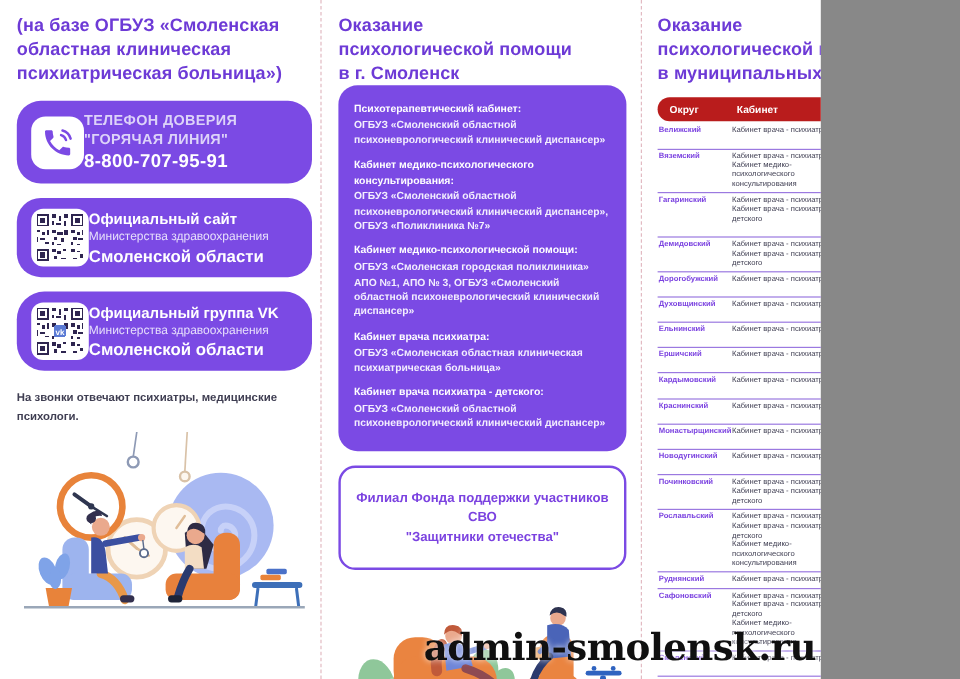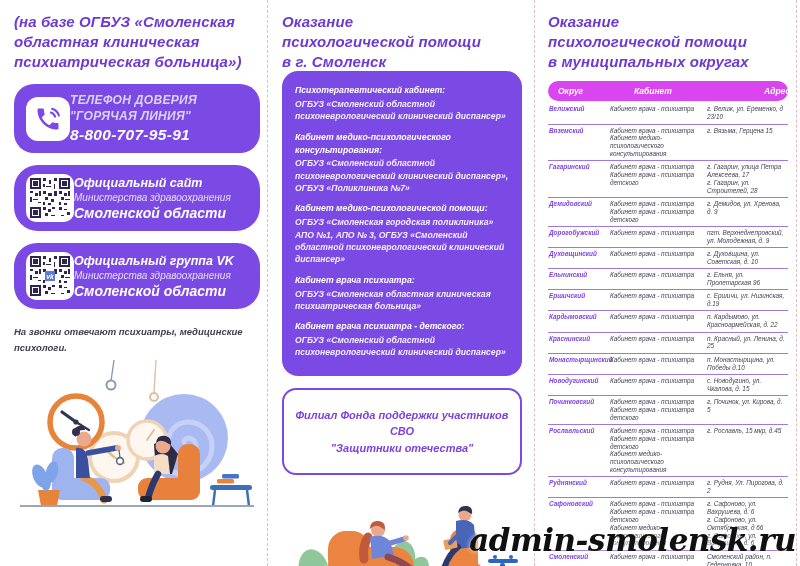--- a/index.html
+++ b/index.html
@@ -1,19 +1,19 @@
 <!DOCTYPE html>
 <html><head>
 <meta charset="utf-8">
 <style>
   * { margin:0; padding:0; box-sizing:border-box; }
   html,body { background:#888; }
   #page {
-    position:relative; width:800px; height:566px; background:#fff;
-    overflow:hidden; font-family:"Liberation Sans", sans-serif;font-style:italic;
+    position:relative; width:684px; height:566px; background:#fff;
+    overflow:hidden; font-family:"Liberation Sans", sans-serif;
   }
   .foldline { position:absolute; top:0; bottom:0; width:0; border-left:1px dashed #e2bac2; }
   .fold-1 { left:267px; } .fold-2 { left:534px; } .edge-r { left:796px; }
 
   .col { position:absolute; top:12px; }
   #col-left   { left:14px;  width:246px; }
   #col-middle { left:282px; width:240px; }
   #col-right  { left:548px; width:240px; }
 
   .col-title { color:#6d3ad6; font-weight:bold; font-size:15px; line-height:1.32; white-space:pre-line; letter-spacing:.1px; }
@@ -33,22 +33,22 @@
 
   
   .svc-card { background:#7b4ae4; border-radius:16px; padding:13px 13px 9px; }
   .svc { margin-bottom:8px; }
   .svc-label { color:#fff; font-size:8.7px; font-weight:bold; line-height:1.45; margin-bottom:1px; }
   .svc-value { color:#f3eefe; font-size:8.6px; font-weight:bold; line-height:1.45; }
   .svo-box { margin-top:12px; border:2px solid #7b4ae4; border-radius:14px; padding:17px 6px; text-align:center;
              color:#7b42e0; font-weight:bold; font-size:11px; line-height:1.5; white-space:pre-line; }
 
   
-  .thead { margin-top:10px; background:#d946ef; border-radius:13px; padding:5px 10px;
-           display:grid; grid-template-columns:56px 92px 1fr; column-gap:20px;
+  .thead { margin-top:10px; background:#b91c1c; border-radius:13px; padding:5px 10px;
+           display:grid; grid-template-columns:56px 92px 1fr; column-gap:0;
            color:#fff; font-weight:bold; font-size:8.5px; }
   .thead .h3 { padding-left:18px; }
   .tbody { margin-top:2px; }
   .trow { display:grid; grid-template-columns:56px 92px 1fr; column-gap:5px;
           padding:2px 1px 2.5px; border-bottom:1px solid #9b79e0;
           font-size:6.4px; line-height:1.22; }
   .tc-district { color:#7b42e0; font-weight:bold; }
   .tc-cab, .tc-addr { color:#3f3e52; font-weight:500; }
 
   .watermark { position:absolute; right:4px; bottom:8px; z-index:50;
@@ -74,21 +74,21 @@
           <path fill="none" stroke="#7b4ae4" stroke-width="1.8" stroke-linecap="round" d="M15.5 3.2c2.8.8 5 3 5.8 5.8"></path>
         </svg>
       </div>
       <div>
         <div class="hot-l1">ТЕЛЕФОН ДОВЕРИЯ</div>
         <div class="hot-l2">"ГОРЯЧАЯ ЛИНИЯ"</div>
         <div class="hot-num">8-800-707-95-91</div>
       </div>
     </div>
 
-    <div class="pcard" style="margin-top:12px;border-radius:24px;">
+    <div class="pcard" style="margin-top:12px;">
       <div class="qr-box">
         <svg width="42" height="42" viewBox="0 0 29 29" shape-rendering="crispEdges">
           <g fill="#2e2550">
             <path d="M1 1h7v7H1z M21 1h7v7h-7z M1 21h7v7H1z"></path>
             <path fill="#fff" d="M2 2h5v5H2z M22 2h5v5h-5z M2 22h5v5H2z"></path>
             <path d="M3 3h3v3H3z M23 3h3v3h-3z M3 23h3v3H3z"></path>
             <path d="M10 1h2v2h-2z M14 2h1v3h-1z M17 1h2v2h-2z M10 5h1v2h-1z M12 6h3v1h-3z M17 5h1v3h-1z M1 10h2v1H1z M4 11h2v2H4z M7 10h1v3H7z M1 14h1v3H1z M3 15h3v1H3z M6 17h2v1H6z M10 10h2v2h-2z M13 11h3v2h-3z M17 10h2v3h-2z M11 14h2v2h-2z M15 15h2v2h-2z M10 17h1v2h-1z M13 18h2v1h-2z M21 10h2v2h-2z M24 11h2v2h-2z M27 10h1v3h-1z M22 14h2v2h-2z M25 15h3v1h-3z M21 17h1v2h-1z M24 18h2v1h-2z M10 21h2v2h-2z M13 22h2v2h-2z M16 21h2v1h-2z M11 25h2v2h-2z M15 26h3v1h-3z M21 21h2v2h-2z M24 22h2v1h-2z M26 24h2v2h-2z M22 26h2v1h-2z"></path>
           </g>
         </svg>
       </div>

